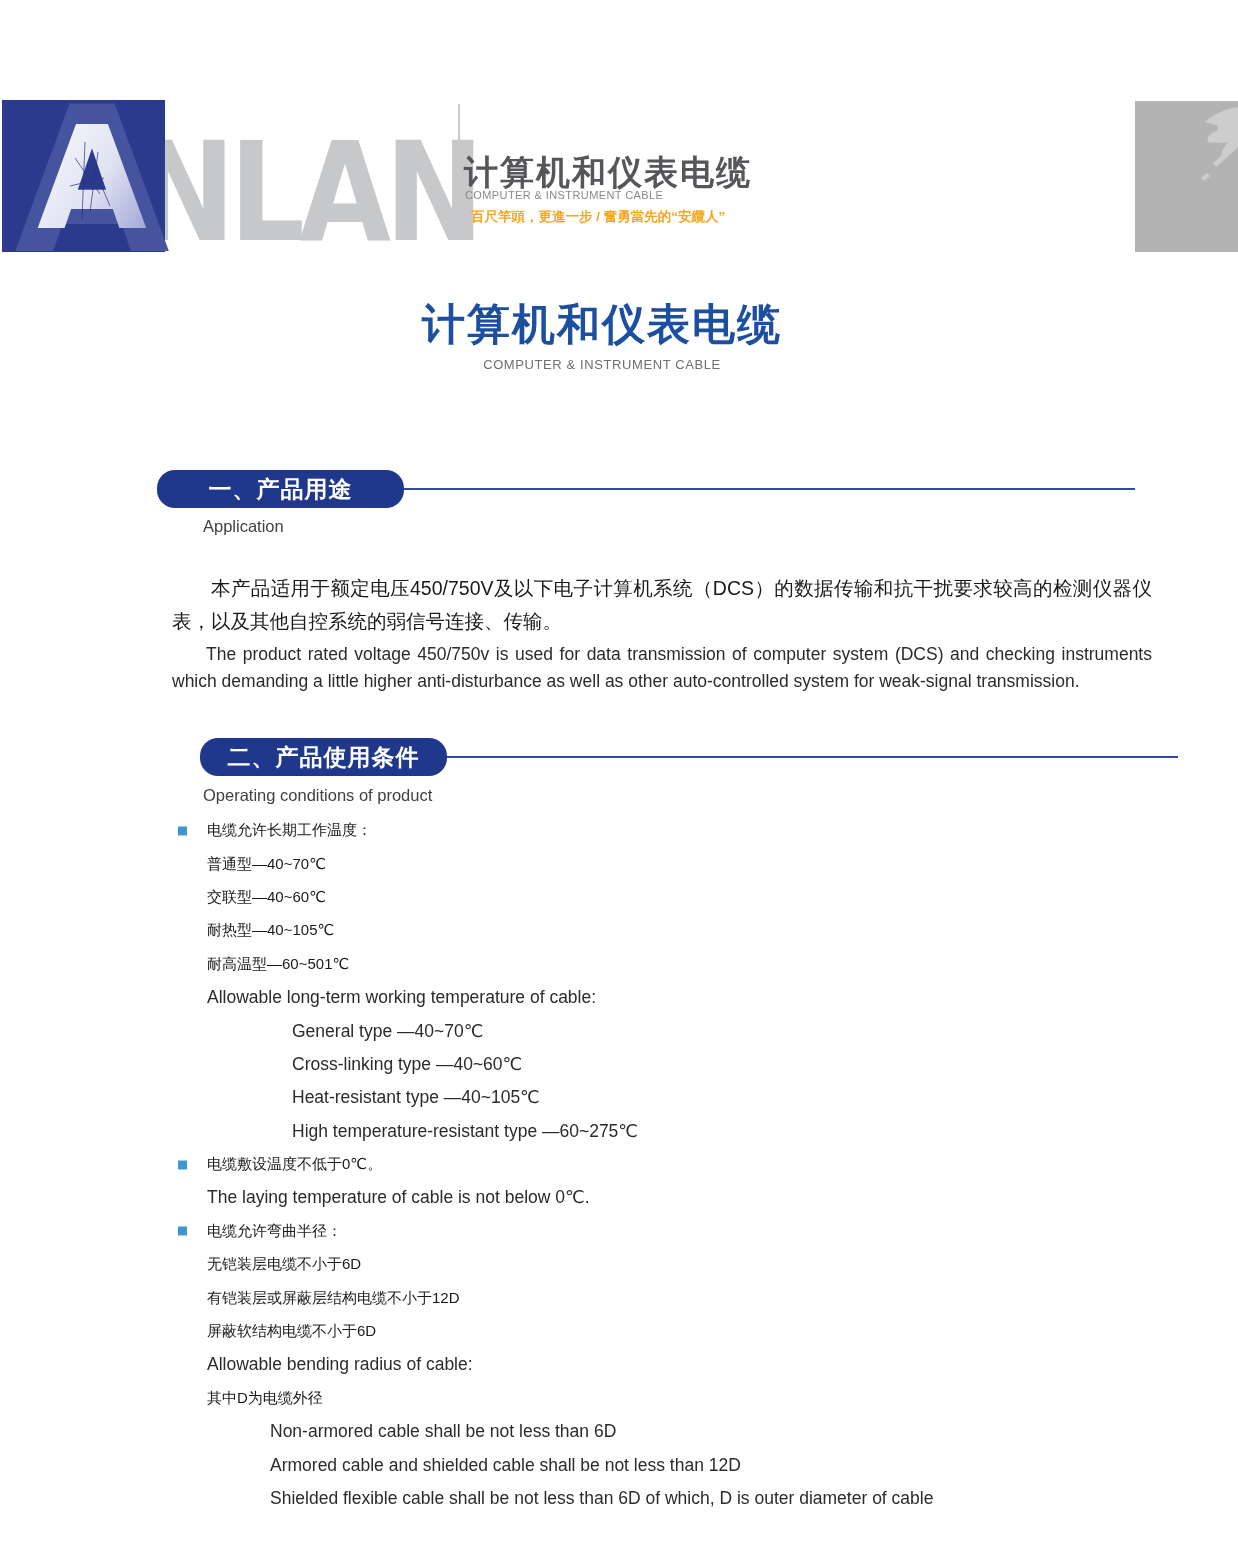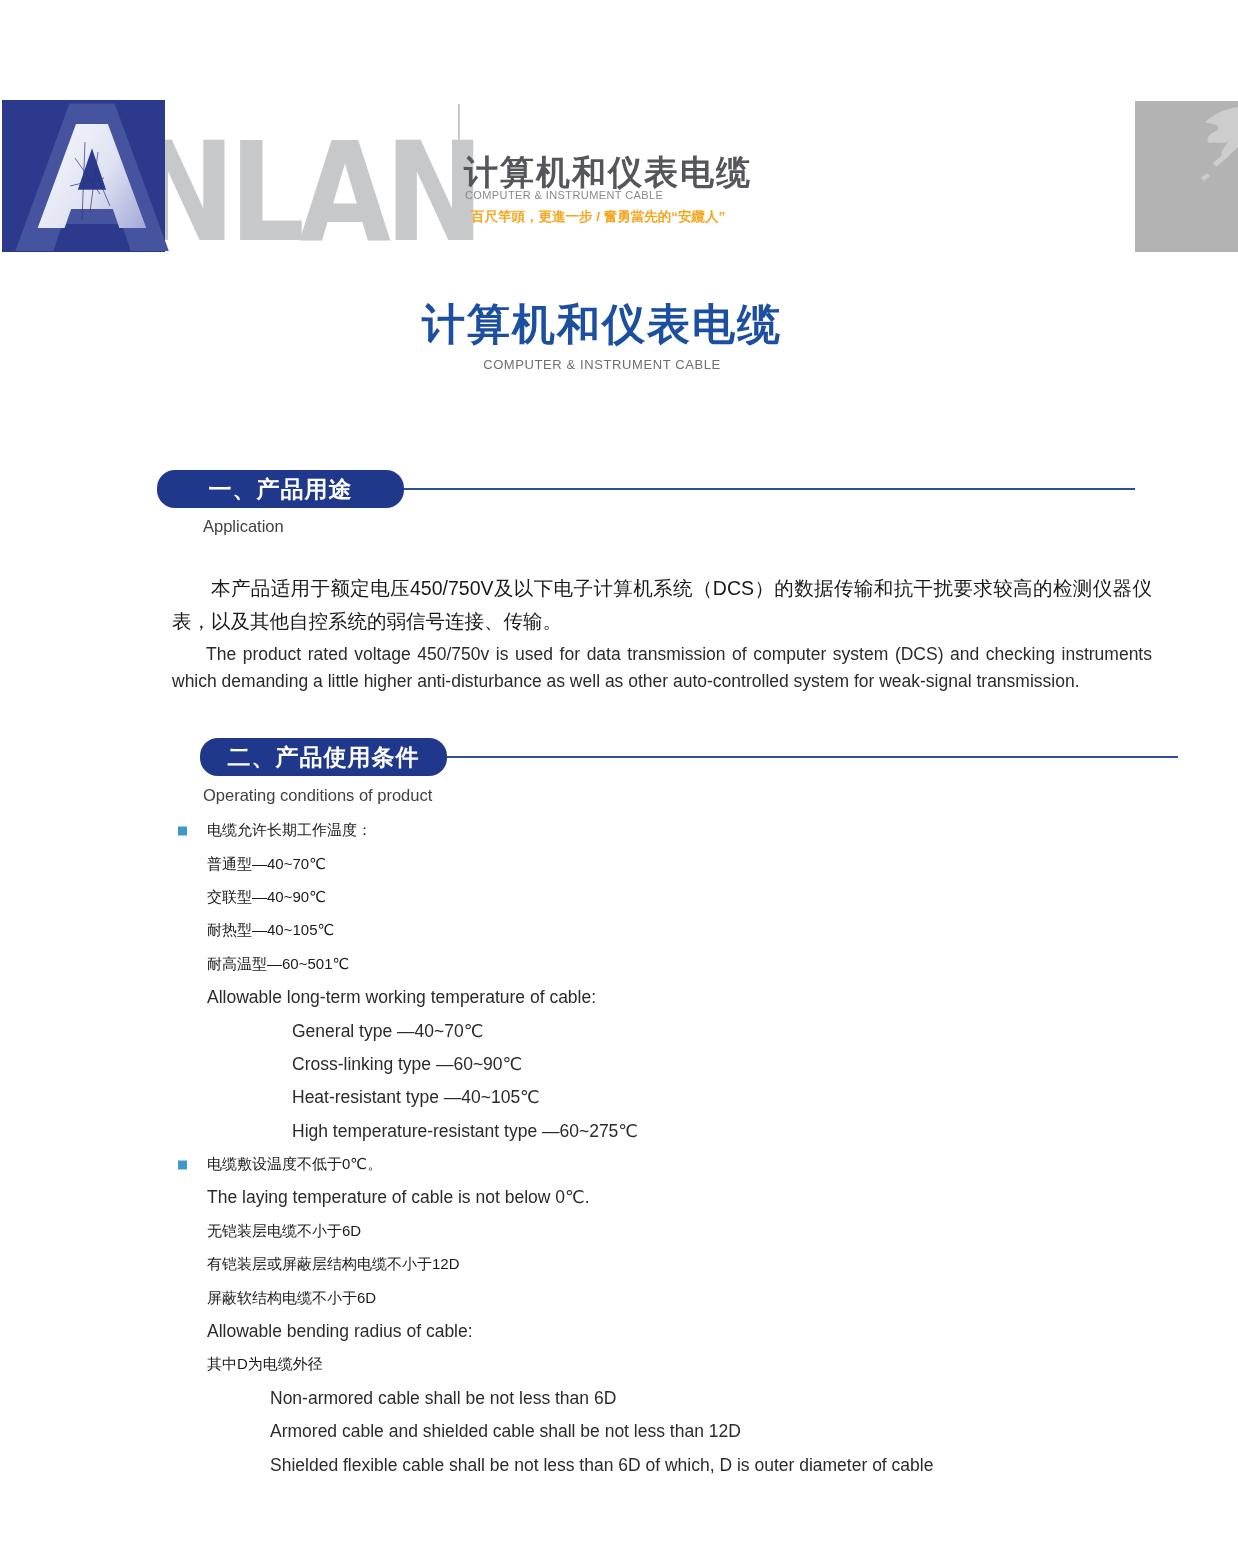--- a/index.html
+++ b/index.html
@@ -139,50 +139,54 @@
 
   <div class="cond-list">
     <div class="li bullet">
         <span class="blt"></span>
         <span>电缆允许长期工作温度：</span>
       </div>
     <div class="li sub">
         <span>普通型—40~70℃</span>
       </div>
     <div class="li sub">
-        <span>交联型—40~90℃</span>
+        <span>交联型—40~60℃</span>
       </div>
     <div class="li sub">
         <span>耐热型—40~105℃</span>
       </div>
     <div class="li sub">
         <span>耐高温型—60~501℃</span>
       </div>
     <div class="li sub en">
         <span>Allowable long-term working temperature of cable:</span>
       </div>
     <div class="li ind2 en">
         <span>General type —40~70℃</span>
       </div>
     <div class="li ind2 en">
-        <span>Cross-linking type —60~90℃</span>
+        <span>Cross-linking type —40~60℃</span>
       </div>
     <div class="li ind2 en">
         <span>Heat-resistant type —40~105℃</span>
       </div>
     <div class="li ind2 en">
         <span>High temperature-resistant type —60~275℃</span>
       </div>
     <div class="li bullet">
         <span class="blt"></span>
         <span>电缆敷设温度不低于0℃。</span>
       </div>
     <div class="li sub en">
         <span>The laying temperature of cable is not below 0℃.</span>
       </div>
+    <div class="li bullet">
+        <span class="blt"></span>
+        <span>电缆允许弯曲半径：</span>
+      </div>
     <div class="li sub">
         <span>无铠装层电缆不小于6D</span>
       </div>
     <div class="li sub">
         <span>有铠装层或屏蔽层结构电缆不小于12D</span>
       </div>
     <div class="li sub">
         <span>屏蔽软结构电缆不小于6D</span>
       </div>
     <div class="li sub en">

